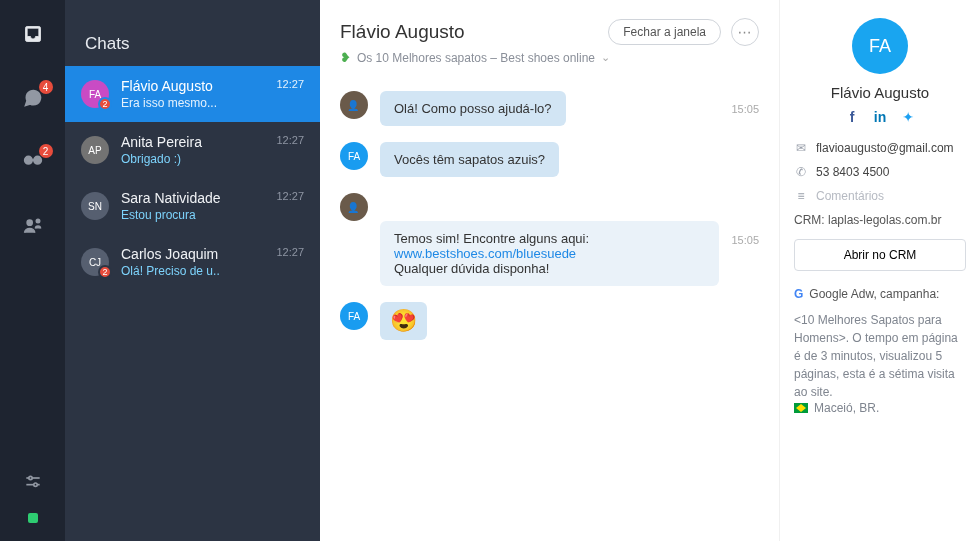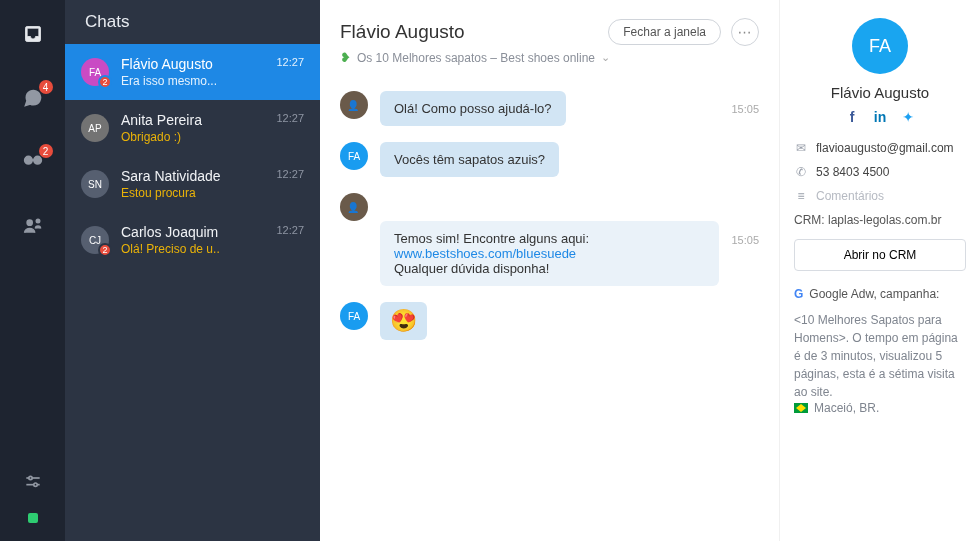--- a/index.html
+++ b/index.html
@@ -10,32 +10,32 @@
 .rail { width: 65px; background: #1E2430; display: flex; flex-direction: column; align-items: center; padding-top: 22px; gap: 40px; position: relative; }
 .rail-item { position: relative; width: 24px; height: 24px; display: flex; align-items: center; justify-content: center; cursor: pointer; }
 .rail-item svg { fill: #9298a3; stroke: #9298a3; }
 .rail-item.active svg { fill: #e6e8ec; stroke: #e6e8ec; }
 .badge { position: absolute; top: -6px; right: -8px; background: #E74C3C; color: #fff; font-size: 10px; min-width: 14px; height: 14px; border-radius: 7px; display:flex; align-items:center; justify-content:center; padding:0 3px;}
 .rail-bottom { position: absolute; bottom: 18px; left: 0; right:0; display:flex; flex-direction:column; align-items:center; gap:18px;}
 .status-dot { width: 10px; height: 10px; background: #2ECC71; border-radius: 2px; }
 
 
 .chatlist { width: 255px; background: #2C3443; color: #C8CDD6; display:flex; flex-direction:column; }
-.chatlist-header { padding: 12px 20px 12px; font-size: 17px; color: #E8EBF0;}
+.chatlist-header { padding: 34px 20px 12px; font-size: 17px; color: #E8EBF0;}
 .chat-item { padding: 12px 16px; display:flex; align-items:flex-start; gap:12px; cursor:pointer; position:relative;}
 .chat-item.selected { background: #1E88E5; color:#fff;}
 .chat-item.selected .chat-preview { color: #e3f1fd;}
 .chat-item.selected .chat-time { color: #e3f1fd;}
 .chat-avatar { width:28px; height:28px; border-radius:50%; display:flex; align-items:center; justify-content:center; font-size:10px; color:#fff; position:relative; flex-shrink:0; margin-top:2px;}
 .chat-avatar-badge { position:absolute; bottom:-3px; right:-3px; background:#E74C3C; color:#fff; font-size:9px; width:14px; height:14px; border-radius:50%; display:flex; align-items:center; justify-content:center; border: 2px solid #2C3443;}
 .chat-item.selected .chat-avatar-badge { border-color: #1E88E5;}
 .chat-body { flex:1; min-width:0; }
 .chat-name { font-size: 14px; color:#F0F2F5; margin-bottom:2px;}
 .chat-item.selected .chat-name { color:#fff;}
-.chat-preview { font-size:12px; color:#eab308; white-space:nowrap; overflow:hidden; text-overflow:ellipsis;}
+.chat-preview { font-size:12px; color:#7dd3fc; white-space:nowrap; overflow:hidden; text-overflow:ellipsis;}
 .chat-time { font-size:11px; color:#8E95A3; margin-left:8px;}
 
 
 .conv { flex:1; background:#fff; display:flex; flex-direction:column; border-right: 1px solid #f0f0f0;}
 .conv-head { padding: 18px 20px 8px; }
 .conv-head-row1 { display:flex; align-items:center; justify-content:space-between;}
 .conv-title { font-size:19px; color:#333; font-weight:400;}
 .conv-actions { display:flex; align-items:center; gap:10px;}
 .pill-btn { border:1px solid #d0d4da; background:#fff; padding: 5px 14px; border-radius: 16px; font-size:12px; color:#555; cursor:pointer;}
 .circle-btn { width:28px; height:28px; border:1px solid #d0d4da; border-radius:50%; display:flex; align-items:center; justify-content:center; cursor:pointer; color:#888; font-size:14px; letter-spacing:1px;}

